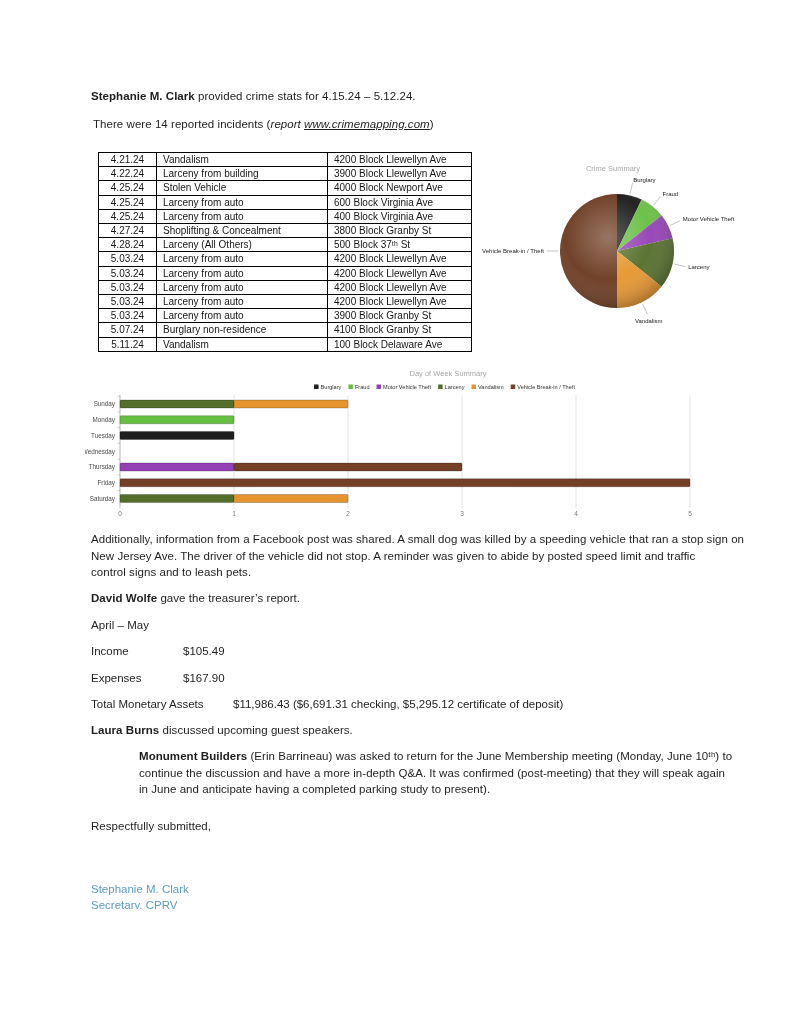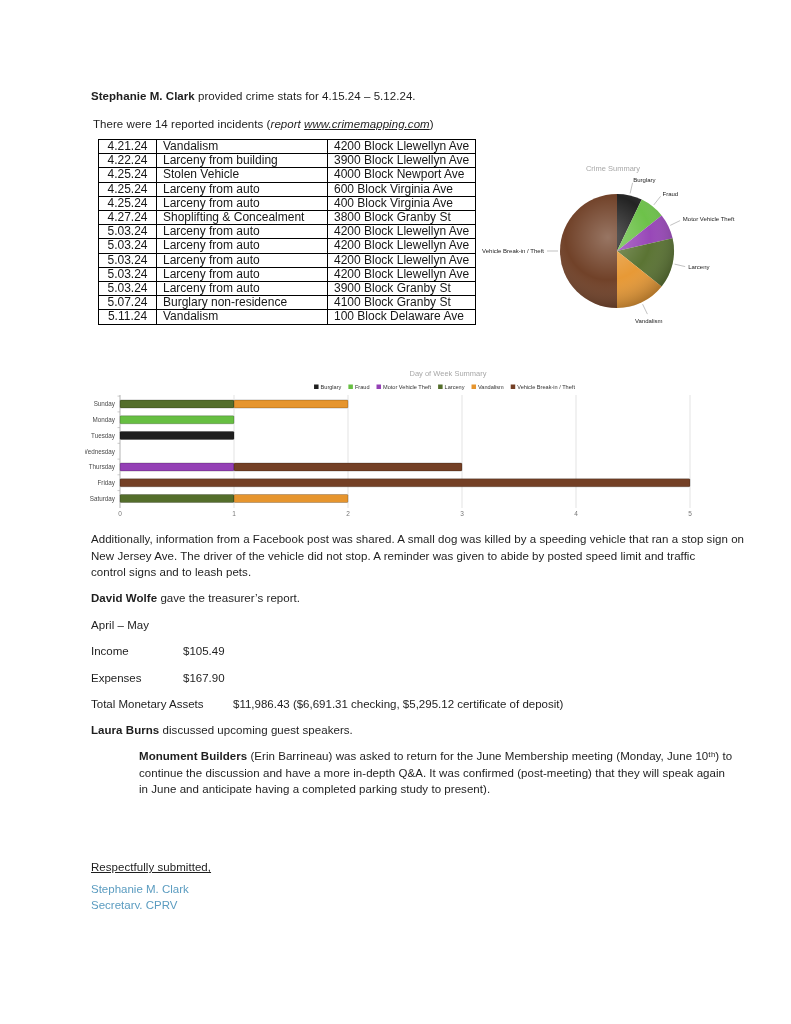--- a/index.html
+++ b/index.html
@@ -2,22 +2,22 @@
 <html><head>
 <meta charset="utf-8">
 <style>
   html,body{margin:0;padding:0;background:#ffffff;}
   .page{position:relative;width:791px;height:909px;background:#fff;overflow:hidden;
         font-family:"Liberation Sans","DejaVu Sans",sans-serif;color:#1e1e1e;}
   .para{position:absolute;font-size:11.5px;line-height:16.6px;margin:0;letter-spacing:.05px;}
   .b{font-weight:bold;}
   .it{font-style:italic;}
   .link{font-style:italic;text-decoration:underline;color:#1e1e1e;}
-  table.incidents{position:absolute;left:98px;top:139px;border-collapse:collapse;
-        font-size:12px;color:#161616;}
+  table.incidents{position:absolute;left:98px;top:152px;border-collapse:collapse;
+        font-size:10px;color:#161616;}
   table.incidents td{border:1px solid #000;padding:0 6px;height:13.2px;line-height:13.2px;white-space:nowrap;}
   td.c0{width:45px;text-align:center;}
   td.c1{width:158px;}
   td.c2{width:131px;}
   .fin-row{position:absolute;left:91px;font-size:11.5px;line-height:16.6px;}
   .flabel{display:inline-block;width:92px;}
   .flabel.wide{width:142px;}
   .sig{position:absolute;left:91px;font-size:11.5px;line-height:16.4px;color:#5b9cc0;margin:0;}
   svg{position:absolute;}
 </style>
@@ -54,20 +54,25 @@
         </tr>
         <tr>
           <td class="c0">4.25.24</td>
           <td class="c1">Larceny from auto</td>
           <td class="c2">400 Block Virginia Ave</td>
         </tr>
         <tr>
           <td class="c0">4.27.24</td>
           <td class="c1">Shoplifting &amp; Concealment</td>
           <td class="c2">3800 Block Granby St</td>
+        </tr>
+        <tr>
+          <td class="c0">4.28.24</td>
+          <td class="c1">Larceny (All Others)</td>
+          <td class="c2">500 Block 37ᵗʰ St</td>
         </tr>
         <tr>
           <td class="c0">5.03.24</td>
           <td class="c1">Larceny from auto</td>
           <td class="c2">4200 Block Llewellyn Ave</td>
         </tr>
         <tr>
           <td class="c0">5.03.24</td>
           <td class="c1">Larceny from auto</td>
           <td class="c2">4200 Block Llewellyn Ave</td>
@@ -191,17 +196,17 @@
 
   <div class="fin-row" style="top:643px;"><span class="flabel">Income</span><span>$105.49</span></div>
   <div class="fin-row" style="top:670px;"><span class="flabel">Expenses</span><span>$167.90</span></div>
   <div class="fin-row" style="top:696px;"><span class="flabel wide">Total Monetary Assets</span><span>$11,986.43 ($6,691.31 checking, $5,295.12 certificate of deposit)</span></div>
 
   <p class="para" style="left:91px;top:722px;"><span class="b">Laura Burns</span><span> discussed upcoming guest speakers.</span></p>
 
   <p class="para" style="left:139px;top:748px;"><span class="b">Monument Builders</span><span> (Erin Barrineau) was asked to return for the June Membership meeting (Monday, June 10ᵗʰ) to</span><br><span>continue the discussion and have a more in-depth Q&amp;A.  It was confirmed (post-meeting) that they will speak again</span><br><span>in June and anticipate having a completed parking study to present).</span></p>
 
 
-  <p class="para" style="left:91px;top:859px;text-decoration:underline;">Respectfully submitted,</p>
+  <p class="para" style="left:91px;top:818px;">Respectfully submitted,</p>
 
   <p class="sig" style="top:881px;"><span>Stephanie M. Clark</span><br><span>Secretary, CPRV</span></p>
 
 </div>
 
 </body></html>

